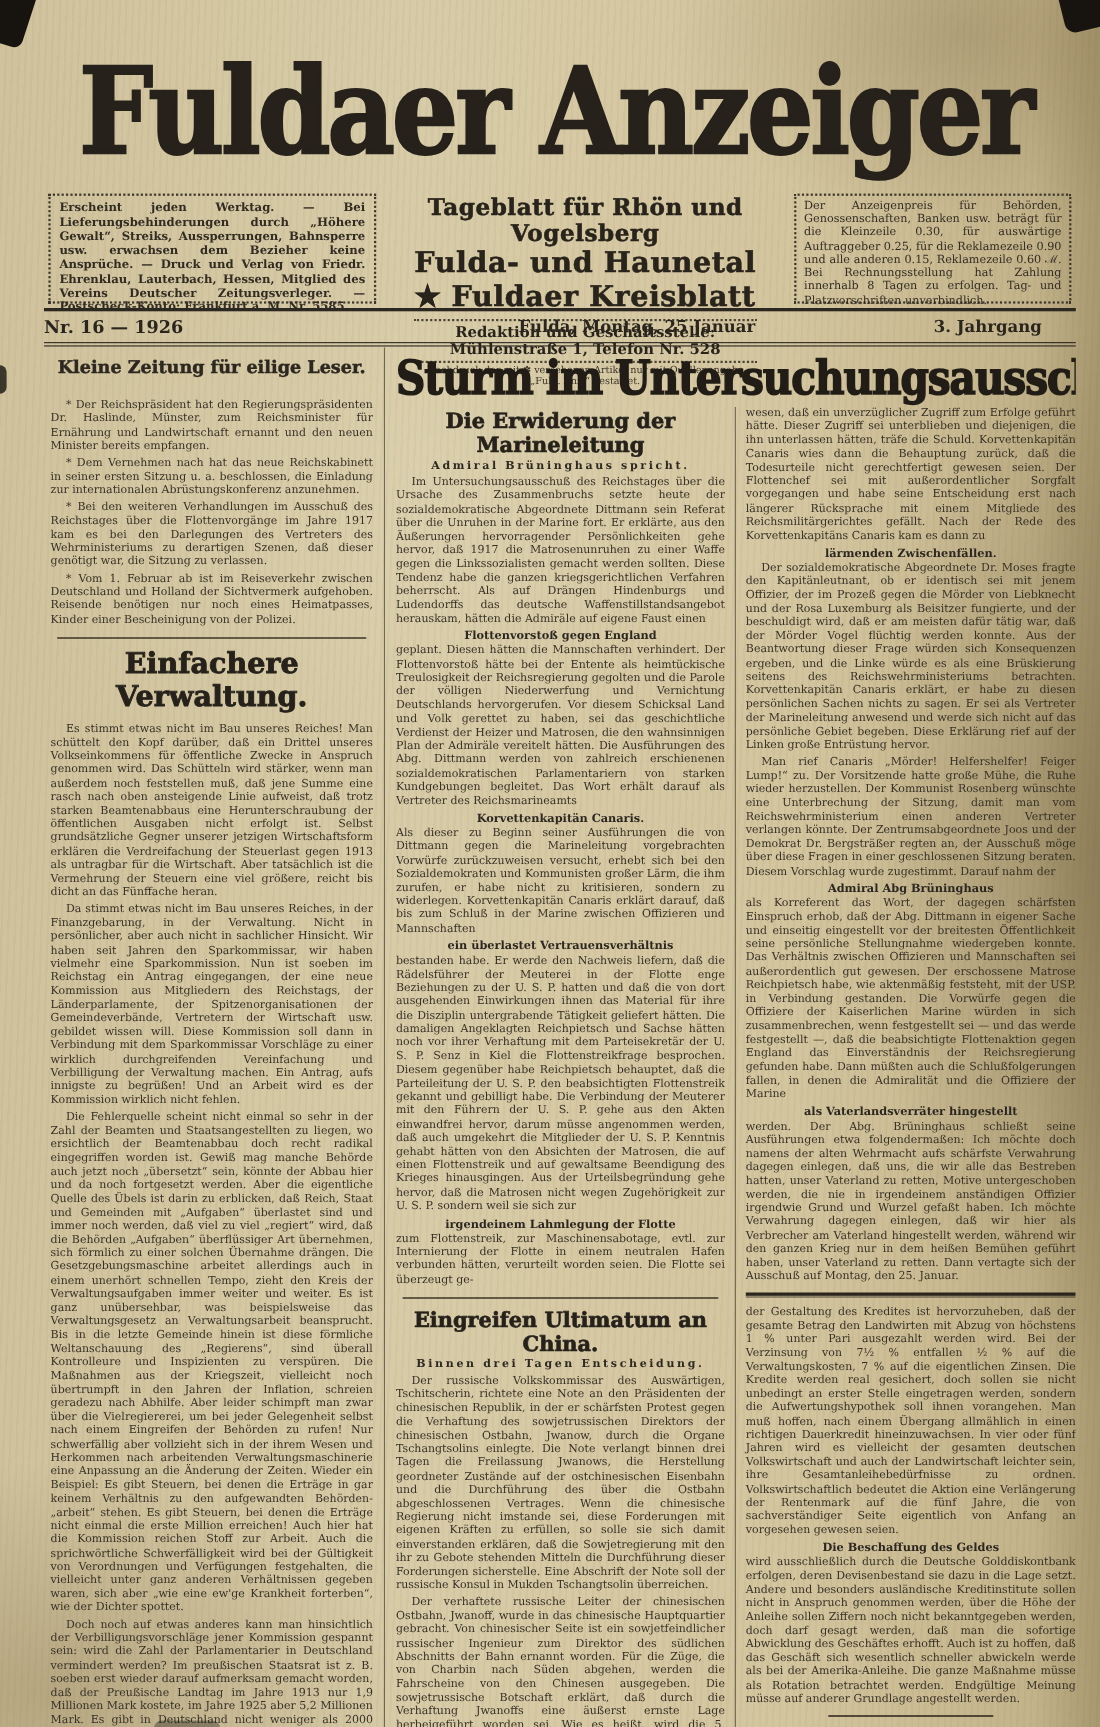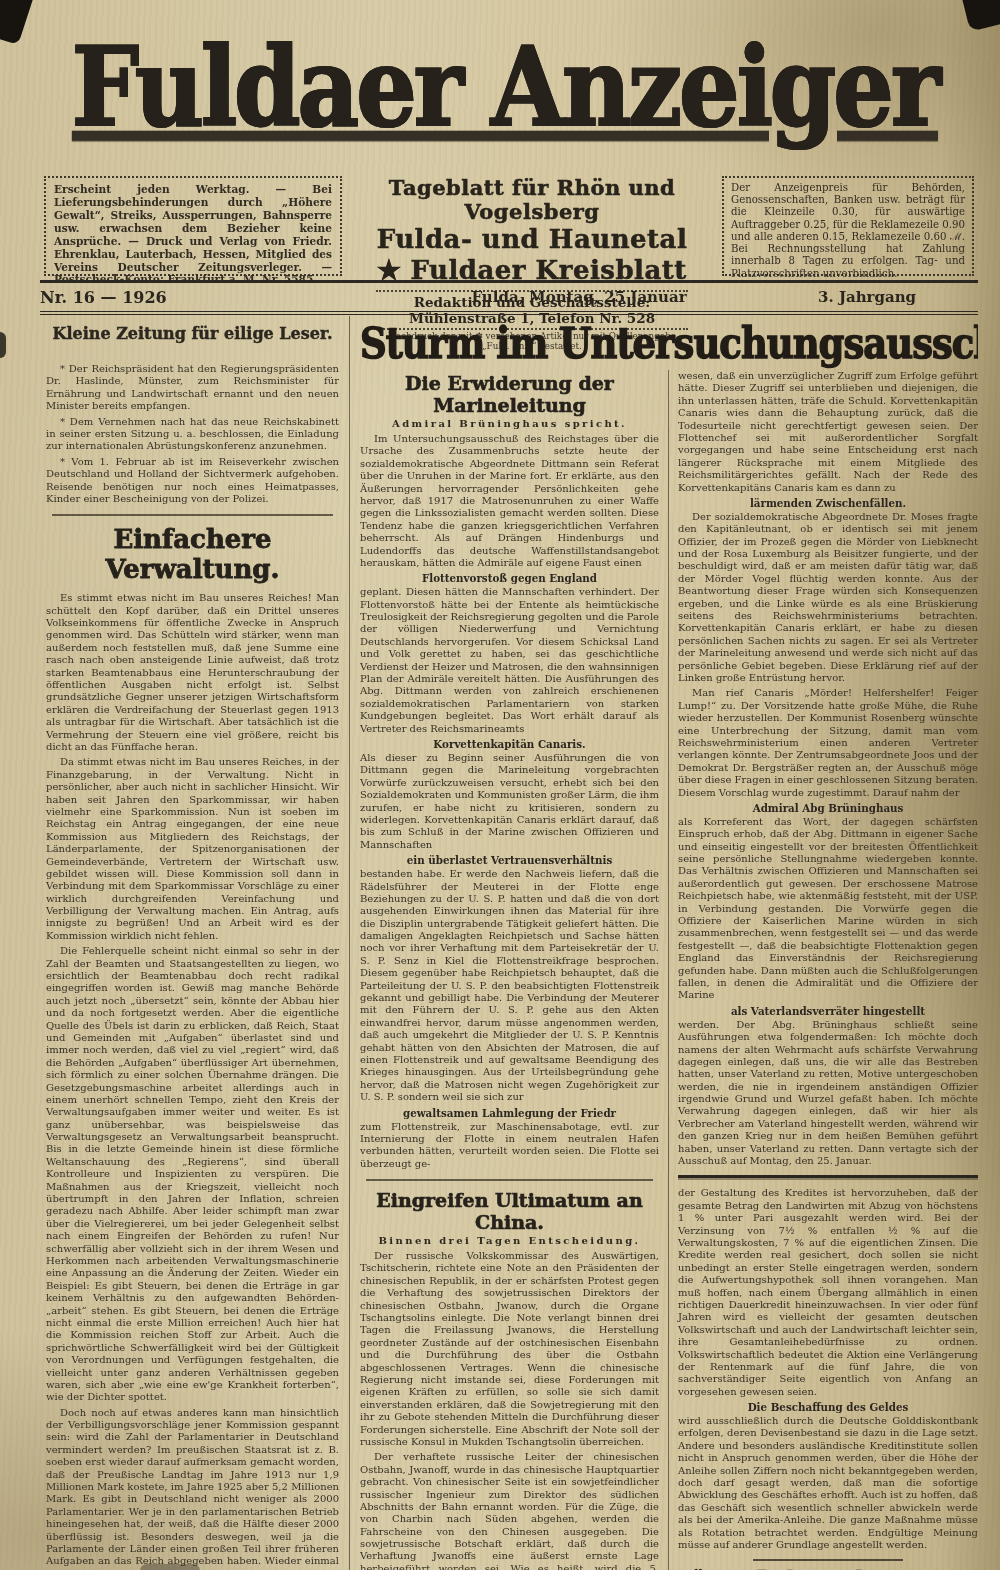--- a/index.html
+++ b/index.html
@@ -18,21 +18,21 @@
   }
   .scan-mark{position:absolute;background:#17140f;z-index:5;}
   .mark-tl{left:-14px;top:-18px;width:42px;height:58px;transform:rotate(18deg);border-radius:8px;}
   .mark-tr{right:-16px;top:-20px;width:52px;height:46px;transform:rotate(-14deg);border-radius:10px;}
   .mark-l1{left:-6px;top:332px;width:12px;height:26px;border-radius:6px;opacity:.8;}
   .mark-b1{left:140px;bottom:-8px;width:60px;height:14px;border-radius:8px;opacity:.35;}
 
   
   .masthead{
     position:absolute;left:40px;right:30px;top:30px;height:142px;
-    display:flex;align-items:flex-start;justify-content:center;text-decoration:underline;
+    display:flex;align-items:center;justify-content:center;
   }
   .masthead h1{
     margin:0;font-size:97px;font-weight:bold;color:#26221b;
     letter-spacing:-3px;white-space:nowrap;
     transform:scale(.98,1.12);transform-origin:center;
     -webkit-text-stroke:2px #26221b;
     text-shadow:0 1px 0 rgba(38,34,27,.5);
   }
 
   
@@ -57,21 +57,21 @@
   }
 
   
   .dateline{
     position:absolute;left:40px;right:22px;top:280px;height:28px;
     border-top:3px solid #2c2720;border-bottom:4px double #2c2720;
     display:flex;align-items:center;font-weight:bold;font-size:16px;color:#2a251d;
   }
   .dateline .issue{width:300px;}
   .dateline .date{flex:1;text-align:center;font-size:15px;}
-  .dateline .vol{width:160px;text-align:left;font-size:15px;}
+  .dateline .vol{width:160px;text-align:center;font-size:15px;}
 
   
   .body-cols{position:absolute;left:44px;right:22px;top:316px;bottom:0;display:flex;}
   .col-left{
     width:306px;box-sizing:border-box;padding:6px 10px 0 2px;
     border-right:1px solid rgba(58,50,36,.65);overflow:hidden;
   }
   .col-main{flex:1;box-sizing:border-box;padding:2px 0 0 10px;overflow:hidden;}
 
   p.b{
@@ -132,20 +132,21 @@
     <div class="vol">3. Jahrgang</div>
   </div>
 
   <div class="body-cols">
 
     <div class="col-left">
       <div>
         <div class="kz-title">Kleine Zeitung für eilige Leser.</div>
         <p class="b">* Der Reichspräsident hat den Regierungspräsidenten Dr. Haslinde, Münster, zum Reichsminister für Ernährung und Landwirtschaft ernannt und den neuen Minister bereits empfangen.</p>
         <p class="b">* Dem Vernehmen nach hat das neue Reichskabinett in seiner ersten Sitzung u. a. beschlossen, die Einladung zur internationalen Abrüstungskonferenz anzunehmen.</p>
+        <p class="b">* Bei den weiteren Verhandlungen im Ausschuß des Reichstages über die Flottenvorgänge im Jahre 1917 kam es bei den Darlegungen des Vertreters des Wehrministeriums zu derartigen Szenen, daß dieser genötigt war, die Sitzung zu verlassen.</p>
         <p class="b">* Vom 1. Februar ab ist im Reiseverkehr zwischen Deutschland und Holland der Sichtvermerk aufgehoben. Reisende benötigen nur noch eines Heimatpasses, Kinder einer Bescheinigung von der Polizei.</p>
       </div>
       <div class="rule-thin"></div>
       <div>
         <div class="ed-title">Einfachere Verwaltung.</div>
         <p class="b">Es stimmt etwas nicht im Bau unseres Reiches! Man schüttelt den Kopf darüber, daß ein Drittel unseres Volkseinkommens für öffentliche Zwecke in Anspruch genommen wird. Das Schütteln wird stärker, wenn man außerdem noch feststellen muß, daß jene Summe eine rasch nach oben ansteigende Linie aufweist, daß trotz starken Beamtenabbaus eine Herunterschraubung der öffentlichen Ausgaben nicht erfolgt ist. Selbst grundsätzliche Gegner unserer jetzigen Wirtschaftsform erklären die Verdreifachung der Steuerlast gegen 1913 als untragbar für die Wirtschaft. Aber tatsächlich ist die Vermehrung der Steuern eine viel größere, reicht bis dicht an das Fünffache heran.</p>
         <p class="b">Da stimmt etwas nicht im Bau unseres Reiches, in der Finanzgebarung, in der Verwaltung. Nicht in persönlicher, aber auch nicht in sachlicher Hinsicht. Wir haben seit Jahren den Sparkommissar, wir haben vielmehr eine Sparkommission. Nun ist soeben im Reichstag ein Antrag eingegangen, der eine neue Kommission aus Mitgliedern des Reichstags, der Länderparlamente, der Spitzenorganisationen der Gemeindeverbände, Vertretern der Wirtschaft usw. gebildet wissen will. Diese Kommission soll dann in Verbindung mit dem Sparkommissar Vorschläge zu einer wirklich durchgreifenden Vereinfachung und Verbilligung der Verwaltung machen. Ein Antrag, aufs innigste zu begrüßen! Und an Arbeit wird es der Kommission wirklich nicht fehlen.</p>
         <p class="b">Die Fehlerquelle scheint nicht einmal so sehr in der Zahl der Beamten und Staatsangestellten zu liegen, wo ersichtlich der Beamtenabbau doch recht radikal eingegriffen worden ist. Gewiß mag manche Behörde auch jetzt noch „übersetzt“ sein, könnte der Abbau hier und da noch fortgesetzt werden. Aber die eigentliche Quelle des Übels ist darin zu erblicken, daß Reich, Staat und Gemeinden mit „Aufgaben“ überlastet sind und immer noch werden, daß viel zu viel „regiert“ wird, daß die Behörden „Aufgaben“ überflüssiger Art übernehmen, sich förmlich zu einer solchen Übernahme drängen. Die Gesetzgebungsmaschine arbeitet allerdings auch in einem unerhört schnellen Tempo, zieht den Kreis der Verwaltungsaufgaben immer weiter und weiter. Es ist ganz unübersehbar, was beispielsweise das Verwaltungsgesetz an Verwaltungsarbeit beansprucht. Bis in die letzte Gemeinde hinein ist diese förmliche Weltanschauung des „Regierens“, sind überall Kontrolleure und Inspizienten zu verspüren. Die Maßnahmen aus der Kriegszeit, vielleicht noch übertrumpft in den Jahren der Inflation, schreien geradezu nach Abhilfe. Aber leider schimpft man zwar über die Vielregiererei, um bei jeder Gelegenheit selbst nach einem Eingreifen der Behörden zu rufen! Nur schwerfällig aber vollzieht sich in der ihrem Wesen und Herkommen nach arbeitenden Verwaltungsmaschinerie eine Anpassung an die Änderung der Zeiten. Wieder ein Beispiel: Es gibt Steuern, bei denen die Erträge in gar keinem Verhältnis zu den aufgewandten Behörden-„arbeit“ stehen. Es gibt Steuern, bei denen die Erträge nicht einmal die erste Million erreichen! Auch hier hat die Kommission reichen Stoff zur Arbeit. Auch die sprichwörtliche Schwerfälligkeit wird bei der Gültigkeit von Verordnungen und Verfügungen festgehalten, die vielleicht unter ganz anderen Verhältnissen gegeben waren, sich aber „wie eine ew'ge Krankheit forterben“, wie der Dichter spottet.</p>
         <p class="b">Doch noch auf etwas anderes kann man hinsichtlich der Verbilligungsvorschläge jener Kommission gespannt sein: wird die Zahl der Parlamentarier in Deutschland vermindert werden? Im preußischen Staatsrat ist z. B. soeben erst wieder darauf aufmerksam gemacht worden, daß der Preußische Landtag im Jahre 1913 nur 1,9 Millionen Mark kostete, im Jahre 1925 aber 5,2 Millionen Mark. Es gibt in Deutschland nicht weniger als 2000 Parlamentarier. Wer je in den parlamentarischen Betrieb hineingesehen hat, der weiß, daß die Hälfte dieser 2000 überflüssig ist. Besonders deswegen, weil ja die Parlamente der Länder einen großen Teil ihrer früheren Aufgaben an das Reich abgegeben haben. Wieder einmal liegt dem Reichstag der Entwurf eines Wahlgesetzes vor, durch das die Zahl der Abgeordneten herabgesetzt werden soll. Die Länder mögen diesem Beispiel in möglichst großem Ausmaß Folge leisten! Die Zahl von 450 preußischen Landtagsabgeordneten ist grotesk hoch.</p>
 
@@ -161,21 +162,21 @@
           <div>
             <div class="art-title">Die Erwiderung der Marineleitung</div>
             <div class="subspaced">Admiral Brüninghaus spricht.</div>
             <p class="b">Im Untersuchungsausschuß des Reichstages über die Ursache des Zusammenbruchs setzte heute der sozialdemokratische Abgeordnete Dittmann sein Referat über die Unruhen in der Marine fort. Er erklärte, aus den Äußerungen hervorragender Persönlichkeiten gehe hervor, daß 1917 die Matrosenunruhen zu einer Waffe gegen die Linkssozialisten gemacht werden sollten. Diese Tendenz habe die ganzen kriegsgerichtlichen Verfahren beherrscht. Als auf Drängen Hindenburgs und Ludendorffs das deutsche Waffenstillstandsangebot herauskam, hätten die Admiräle auf eigene Faust einen</p>
             <div class="crosshead">Flottenvorstoß gegen England</div>
             <p class="b noind">geplant. Diesen hätten die Mannschaften verhindert. Der Flottenvorstoß hätte bei der Entente als heimtückische Treulosigkeit der Reichsregierung gegolten und die Parole der völligen Niederwerfung und Vernichtung Deutschlands hervorgerufen. Vor diesem Schicksal Land und Volk gerettet zu haben, sei das geschichtliche Verdienst der Heizer und Matrosen, die den wahnsinnigen Plan der Admiräle vereitelt hätten. Die Ausführungen des Abg. Dittmann werden von zahlreich erschienenen sozialdemokratischen Parlamentariern von starken Kundgebungen begleitet. Das Wort erhält darauf als Vertreter des Reichsmarineamts</p>
             <div class="crosshead">Korvettenkapitän Canaris.</div>
             <p class="b noind">Als dieser zu Beginn seiner Ausführungen die von Dittmann gegen die Marineleitung vorgebrachten Vorwürfe zurückzuweisen versucht, erhebt sich bei den Sozialdemokraten und Kommunisten großer Lärm, die ihm zurufen, er habe nicht zu kritisieren, sondern zu widerlegen. Korvettenkapitän Canaris erklärt darauf, daß bis zum Schluß in der Marine zwischen Offizieren und Mannschaften</p>
             <div class="crosshead">ein überlastet Vertrauensverhältnis</div>
             <p class="b noind">bestanden habe. Er werde den Nachweis liefern, daß die Rädelsführer der Meuterei in der Flotte enge Beziehungen zu der U. S. P. hatten und daß die von dort ausgehenden Einwirkungen ihnen das Material für ihre die Disziplin untergrabende Tätigkeit geliefert hätten. Die damaligen Angeklagten Reichpietsch und Sachse hätten noch vor ihrer Verhaftung mit dem Parteisekretär der U. S. P. Senz in Kiel die Flottenstreikfrage besprochen. Diesem gegenüber habe Reichpietsch behauptet, daß die Parteileitung der U. S. P. den beabsichtigten Flottenstreik gekannt und gebilligt habe. Die Verbindung der Meuterer mit den Führern der U. S. P. gehe aus den Akten einwandfrei hervor, darum müsse angenommen werden, daß auch umgekehrt die Mitglieder der U. S. P. Kenntnis gehabt hätten von den Absichten der Matrosen, die auf einen Flottenstreik und auf gewaltsame Beendigung des Krieges hinausgingen. Aus der Urteilsbegründung gehe hervor, daß die Matrosen nicht wegen Zugehörigkeit zur U. S. P. sondern weil sie sich zur</p>
-            <div class="crosshead">gewaltsamen Lahmlegung der Friedr</div>
+            <div class="crosshead">irgendeinem Lahmlegung der Flotte</div>
             <p class="b noind">zum Flottenstreik, zur Maschinensabotage, evtl. zur Internierung der Flotte in einem neutralen Hafen verbunden hätten, verurteilt worden seien. Die Flotte sei überzeugt ge-</p>
           </div>
 
           <div class="rule-thin"></div>
 
           <div>
             <div class="art-title">Eingreifen Ultimatum an China.</div>
             <div class="subspaced">Binnen drei Tagen Entscheidung.</div>
             <p class="b">Der russische Volkskommissar des Auswärtigen, Tschitscherin, richtete eine Note an den Präsidenten der chinesischen Republik, in der er schärfsten Protest gegen die Verhaftung des sowjetrussischen Direktors der chinesischen Ostbahn, Jwanow, durch die Organe Tschangtsolins einlegte. Die Note verlangt binnen drei Tagen die Freilassung Jwanows, die Herstellung geordneter Zustände auf der ostchinesischen Eisenbahn und die Durchführung des über die Ostbahn abgeschlossenen Vertrages. Wenn die chinesische Regierung nicht imstande sei, diese Forderungen mit eigenen Kräften zu erfüllen, so solle sie sich damit einverstanden erklären, daß die Sowjetregierung mit den ihr zu Gebote stehenden Mitteln die Durchführung dieser Forderungen sicherstelle. Eine Abschrift der Note soll der russische Konsul in Mukden Tschangtsolin überreichen.</p>
             <p class="b">Der verhaftete russische Leiter der chinesischen Ostbahn, Jwanoff, wurde in das chinesische Hauptquartier gebracht. Von chinesischer Seite ist ein sowjetfeindlicher russischer Ingenieur zum Direktor des südlichen Abschnitts der Bahn ernannt worden. Für die Züge, die von Charbin nach Süden abgehen, werden die Fahrscheine von den Chinesen ausgegeben. Die sowjetrussische Botschaft erklärt, daß durch die Verhaftung Jwanoffs eine äußerst ernste Lage herbeigeführt worden sei. Wie es heißt, wird die 5. Russische Armee an der chinesischen Grenze zusammengezogen.</p>

